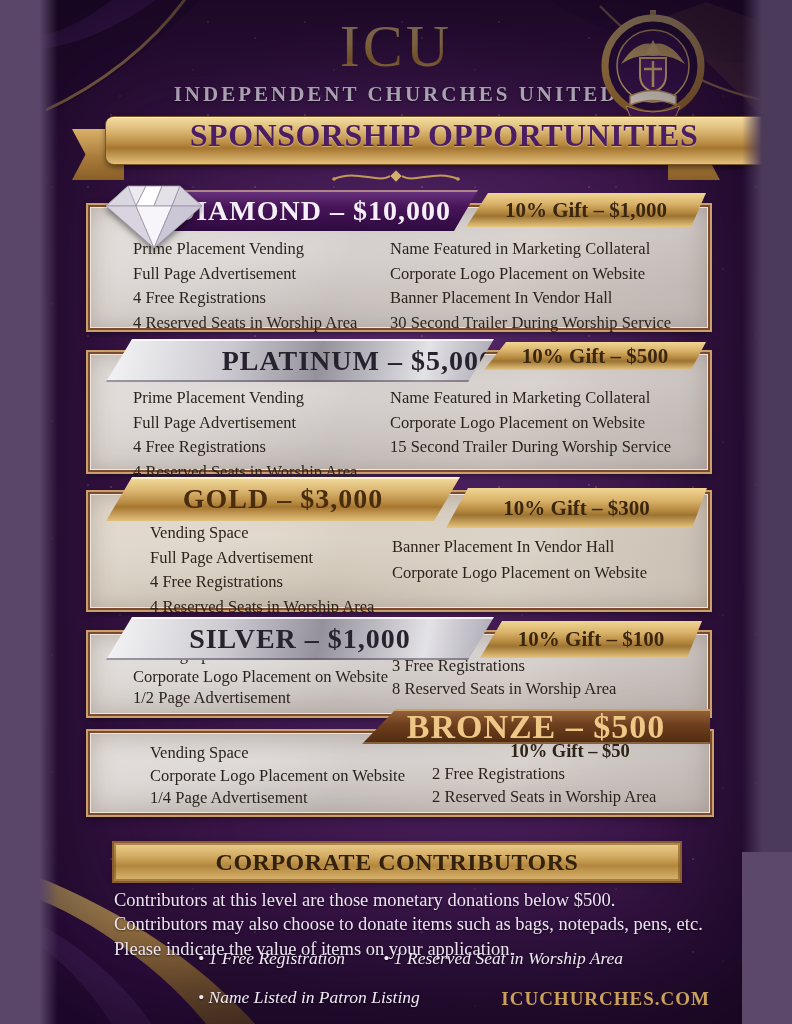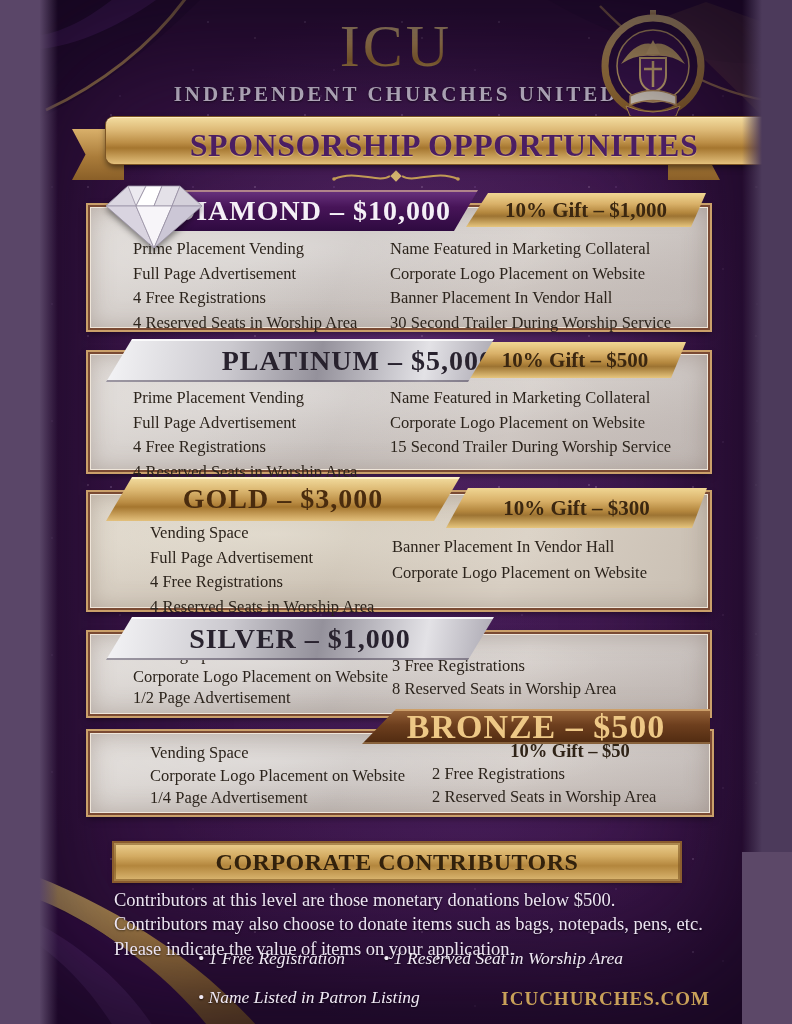--- a/index.html
+++ b/index.html
@@ -37,21 +37,21 @@
     text-shadow:0 2px 3px rgba(0,0,0,.0); }
   .icu-sub { position:absolute; left:0; top:82px; width:100%; text-align:center;
     font-size:21px; font-weight:bold; letter-spacing:3px; color:#dbd3e4;
     text-shadow:0 1px 2px rgba(0,0,0,.6); }
   .crest { position:absolute; left:586px; top:6px; width:134px; height:118px; }
 
   
   .ribbon-bar { position:absolute; left:106px; top:117px; width:676px; height:47px; z-index:5;
     background:linear-gradient(180deg,#f3dda0 0%, #ddb976 28%, #bb8d45 55%, #a5762f 66%, #e3c07c 100%);
     box-shadow:0 0 0 1px #7c5524, 0 3px 6px rgba(0,0,0,.55), inset 0 1px 0 rgba(255,240,200,.8);
-    display:flex; align-items:flex-end; justify-content:center;border-radius:8px; }
+    display:flex; align-items:flex-start; justify-content:center;border-radius:8px; }
   .ribbon-bar .rb-text { font-size:32px; font-weight:bold; color:#4b1e63; letter-spacing:.5px;
     text-shadow:0 1px 1px rgba(255,235,190,.45); }
   .tail { position:absolute; top:129px; width:52px; height:51px; z-index:3;
     background:linear-gradient(180deg,#d9b06a,#aa7c3a 55%,#8a5f28); }
   .tail.tl { left:72px;  clip-path:polygon(100% 0, 100% 100%, 0 100%, 26% 50%, 0 0); }
   .tail.tr { left:668px; clip-path:polygon(0 0, 0 100%, 100% 100%, 74% 50%, 100% 0); }
   .flourish { position:absolute; left:326px; top:167px; width:140px; height:20px; }
 
   
   .panel { position:absolute; z-index:4;
@@ -197,21 +197,21 @@
     <li>Name Featured in Marketing Collateral</li>
     <li>Corporate Logo Placement on Website</li>
     <li>Banner Placement In Vendor Hall</li>
     <li>30 Second Trailer During Worship Service</li>
   </ul>
 
   <div class="panel" style="left:88px; top:352px; width:618px; height:116px;"></div>
   <div class="nameb metal clipB" style="left:106px; top:339px; width:388px; height:43px;justify-content:flex-end;">
     <span class="txt">PLATINUM – $5,000</span>
   </div>
-  <div class="giftb clipG" style="left:464px; top:342px; width:222px; height:36px;">
+  <div class="giftb clipG" style="left:484px; top:342px; width:222px; height:28px;">
     <span>10% Gift – $500</span>
   </div>
   <ul class="perks" style="left:133px; top:386px; line-height:24.5px;">
     <li>Prime Placement Vending</li>
     <li>Full Page Advertisement</li>
     <li>4 Free Registrations</li>
     <li>4 Reserved Seats in Worship Area</li>
   </ul>
   <ul class="perks" style="left:390px; top:386px; line-height:24.5px;">
     <li>Name Featured in Marketing Collateral</li>
@@ -234,20 +234,23 @@
   </ul>
   <ul class="perks" style="left:392px; top:534px; line-height:26px;">
     <li>Banner Placement In Vendor Hall</li>
     <li>Corporate Logo Placement on Website</li>
   </ul>
 
   <div class="panel" style="left:88px; top:632px; width:618px; height:80px;"></div>
   <div class="nameb metal clipB" style="left:106px; top:617px; width:388px; height:43px;">
     <span class="txt">SILVER  – $1,000</span>
   </div>
+  <div class="giftb clipG" style="left:480px; top:621px; width:222px; height:37px;">
+    <span>10% Gift – $100</span>
+  </div>
   <ul class="perks" style="left:133px; top:644px; line-height:21.5px;">
     <li>Vending Space</li>
     <li>Corporate Logo Placement on Website</li>
     <li>1/2 Page Advertisement</li>
   </ul>
   <ul class="perks" style="left:392px; top:655px; line-height:22.5px;">
     <li>3 Free Registrations</li>
     <li>8 Reserved Seats in Worship Area</li>
   </ul>
 

